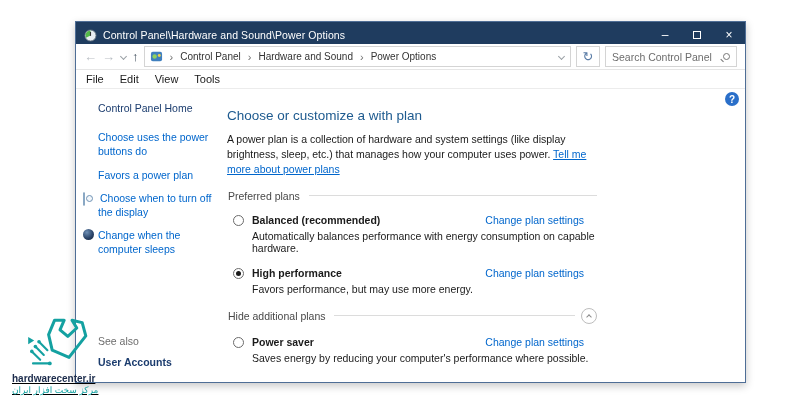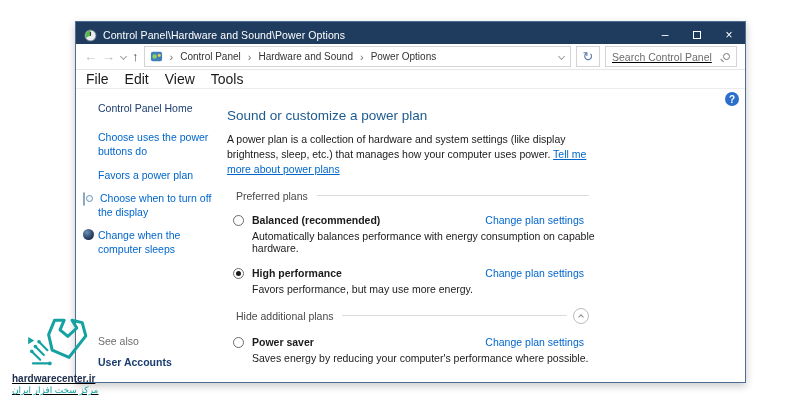--- a/index.html
+++ b/index.html
@@ -21,28 +21,28 @@
   .dis { color:#b9bec4; }
   .en  { color:#3b4a58; }
   .mini-chev { width:5px; height:5px; border-right:1px solid #9aa0a6; border-bottom:1px solid #9aa0a6; transform:rotate(45deg); margin:0 1px; }
   .addr-box { flex:1; height:21px; border:1px solid #d4d4d4; display:flex; align-items:center; padding:0 5px; gap:4px; min-width:0; }
   .cp-ico { width:13px; height:13px; flex:0 0 13px; }
   .crumb { font-size:10px; color:#333; white-space:nowrap; }
   .crumb-sep { font-size:11px; color:#707070; padding:0 3px; }
   .addr-box .spacer { flex:1; }
   .refresh-btn { width:24px; height:21px; border:1px solid #d4d4d4; display:flex; align-items:center; justify-content:center;
                  color:#5a7ca6; font-size:13px; }
-  .search-box { width:132px; height:21px; border:1px solid #d4d4d4; display:flex; align-items:center; padding:0 6px; gap:4px;text-decoration:underline; }
+  .search-box { width:132px; height:21px; border:1px solid #d4d4d4; display:flex; align-items:center; padding:0 6px; gap:4px; }
   .search-box input { border:none; outline:none; flex:1; min-width:0; font-size:10.5px; font-family:"Liberation Sans",sans-serif; color:#333; }
   .search-box input::placeholder { color:#6d6d6d; }
   .mag { width:7px; height:7px; border:1.3px solid #777; border-radius:50%; position:relative; flex:0 0 7px; }
   .mag::after { content:""; position:absolute; width:4px; height:1.3px; background:#777; left:-4px; top:6px; transform:rotate(45deg); }
 
   
-  .menubar { height:19px; display:flex; align-items:center; padding:0 10px; gap:16px; font-size:14px; color:#1a1a1a;
+  .menubar { height:19px; display:flex; align-items:center; padding:0 10px; gap:16px; font-size:11px; color:#1a1a1a;
              border-bottom:1px solid #ececec; flex:0 0 19px; }
 
   
   .content { flex:1; display:flex; position:relative; background:#fff; }
   .help-badge { position:absolute; top:3px; right:6px; width:14px; height:14px; border-radius:50%; background:#2a6fc9;
                 color:#fff; font-size:10px; font-weight:bold; display:flex; align-items:center; justify-content:center; }
 
   .sidebar { flex:0 0 146px; padding:12px 0 0 22px; position:relative; font-size:10.5px; line-height:1.35; }
   .sb-home { color:#1b3c6e; margin-bottom:15px; }
   .sb-link { color:#0066cc; margin-bottom:9px; cursor:pointer; position:relative; padding-right:8px; }
@@ -52,21 +52,21 @@
   .ico-sleep { border-radius:50%; background:radial-gradient(circle at 35% 30%,#6e8fb5 0%,#2c466b 55%,#101d33 100%); }
   .see-also { position:absolute; left:22px; bottom:13px; }
   .see-also .hdr { color:#6d6d6d; margin-bottom:7px; }
   .see-also .lnk { color:#1b3c6e; font-weight:bold; cursor:pointer; }
 
   .main { flex:1; padding:11px 147px 0 5px; font-size:10.5px; color:#1a1a1a; }
   .main h1 { font-size:13.5px; font-weight:normal; color:#1d5a8f; margin:8px 0 9px; }
   .intro { line-height:1.45; margin-bottom:12px; }
   .intro a { color:#0066cc; text-decoration:underline; cursor:pointer; }
 
-  .group { display:flex; align-items:center; margin:10px 9px 8px; }
+  .group { display:flex; align-items:center; margin:10px 1px 8px; }
   .group .glabel { color:#494949; white-space:nowrap; }
   .group .gline { flex:1; height:1px; background:#dcdcdc; margin-left:9px; }
   .collapse-btn { width:16px; height:16px; border:1px solid #bdbdbd; border-radius:50%; margin-left:6px; position:relative; flex:0 0 16px; cursor:pointer; }
   .collapse-btn i { position:absolute; left:5px; top:6px; width:4px; height:4px; border-left:1px solid #8a8a8a; border-top:1px solid #8a8a8a; transform:rotate(45deg); display:block; }
 
   .plan { position:relative; padding-left:19px; margin:12px 0 13px 6px; }
   .radio { position:absolute; left:0; top:1px; width:11px; height:11px; border:1px solid #6b6b6b; border-radius:50%; background:#fff; cursor:pointer; }
   .radio.checked::after { content:""; position:absolute; left:2px; top:2px; width:5px; height:5px; border-radius:50%; background:#1a1a1a; }
   .plan-name { font-weight:bold; }
   .plan-desc { margin-top:4px; color:#1a1a1a; }
@@ -149,21 +149,21 @@
         <span class="sb-ico ico-sleep"></span>
         <span>Change when the computer sleeps</span>
       </div>
       <div class="see-also">
         <div class="hdr">See also</div>
         <div class="lnk">User Accounts</div>
       </div>
     </div>
 
     <div class="main">
-      <h1>Sound or customize a power plan</h1>
+      <h1>Choose or customize a with plan</h1>
       <div class="intro"><span>A power plan is a collection of hardware and system settings (like display brightness, sleep, etc.) that manages how your computer uses power. </span><a>Tell me more about power plans</a></div>
 
       <div class="group">
         <span class="glabel">Preferred plans</span>
         <span class="gline"></span>
       </div>
 
       <div class="plan">
         <span class="radio"></span>
         <span class="plan-name">Balanced (recommended)</span>

